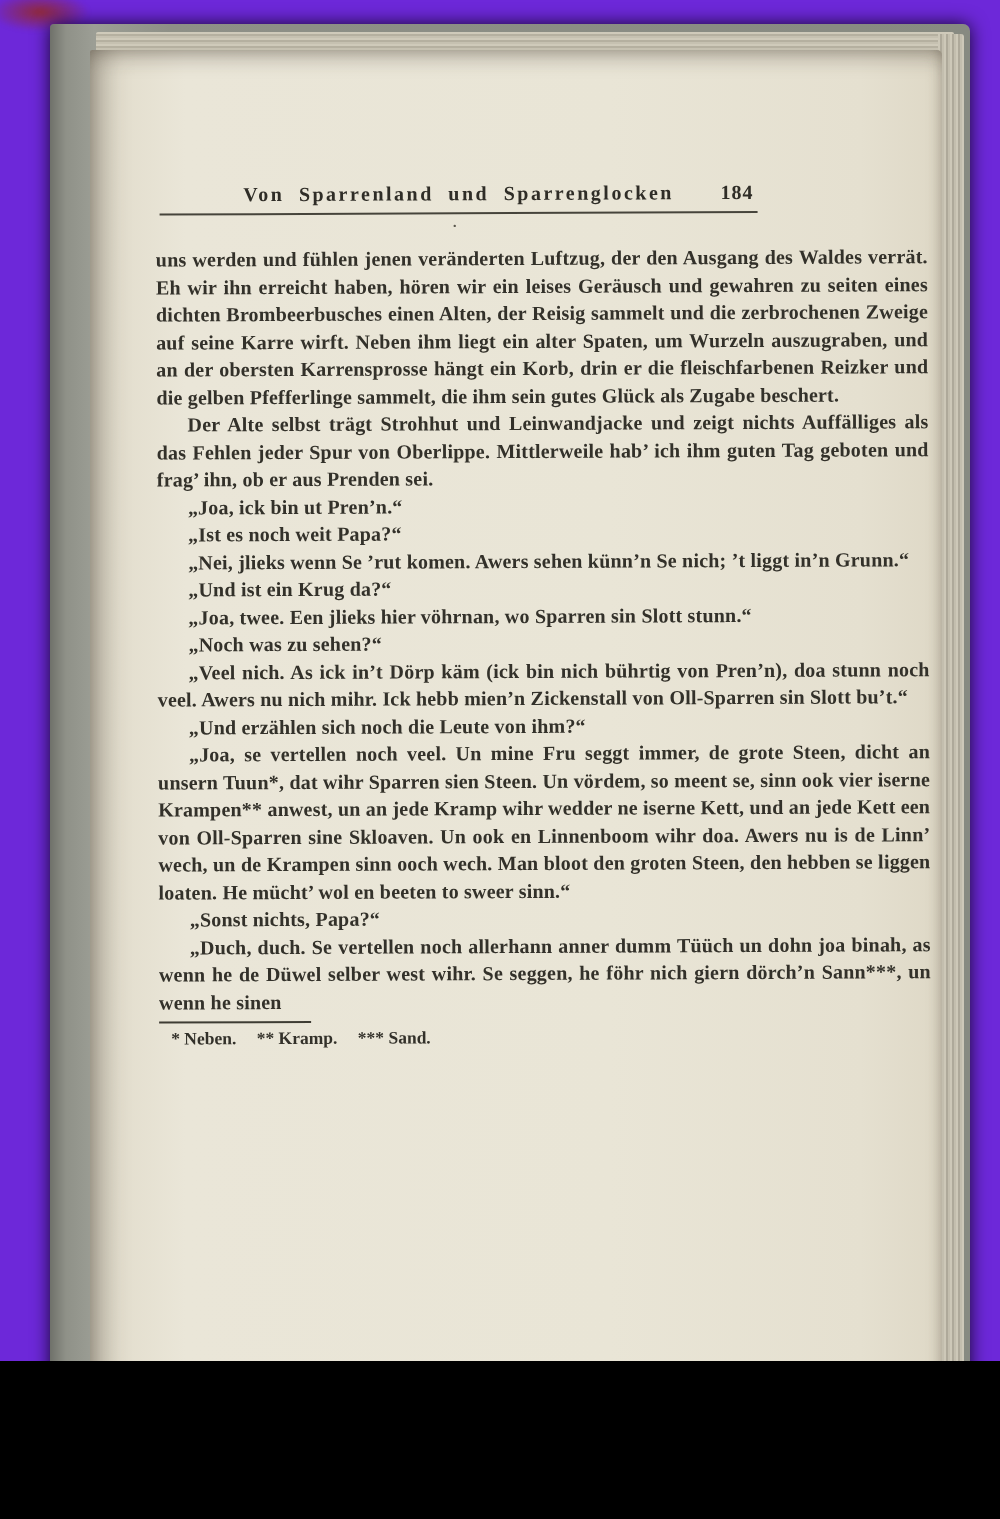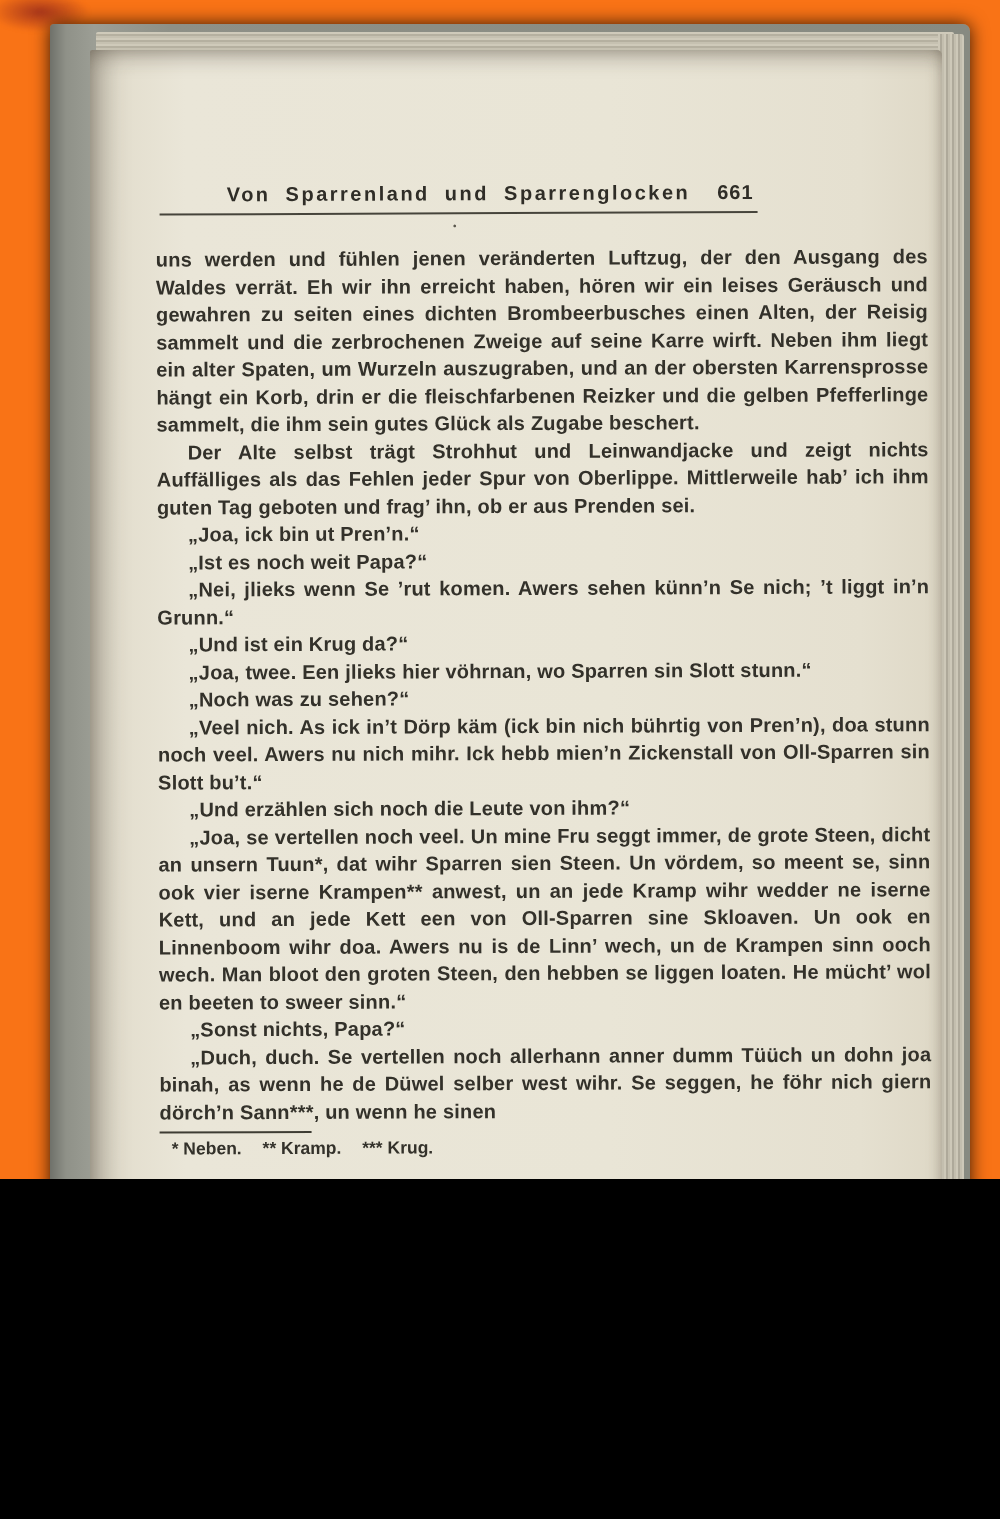--- a/index.html
+++ b/index.html
@@ -2,24 +2,24 @@
 <html><head>
 <meta charset="utf-8">
 <style>
   * { box-sizing: border-box; margin: 0; padding: 0; }
   html, body { background: #000; }
   body { width: 1000px; height: 1519px; overflow: hidden; }
 
   .scene {
     position: relative;
     width: 1000px;
-    height: 1179px;
-    background: #f97316;
+    height: 1361px;
+    background: #6d28d9;
     overflow: hidden;
-    font-family: Liberation Sans, sans-serif;
+    font-family: Liberation Serif, serif;
   }
 
   
   .smudge {
     position: absolute; left: -10px; top: -8px; width: 100px; height: 40px;
     background: radial-gradient(ellipse at center, rgba(150,42,28,0.85), rgba(120,30,20,0) 70%);
     filter: blur(2px);
   }
 
   
@@ -125,21 +125,21 @@
 
   <div class="cover"></div>
   <div class="edge-top"></div>
   <div class="edge-right"></div>
 
   <div class="page">
     <div class="page-inner">
 
       <header class="running-head">
         <span class="head-title">Von Sparrenland und Sparrenglocken</span>
-        <span class="head-page">661</span>
+        <span class="head-page">184</span>
       </header>
       <div class="ornament">•</div>
 
       <main class="text-block">
         <p class="para first">uns werden und fühlen jenen veränderten Luftzug, der den Ausgang des Waldes verrät. Eh wir ihn erreicht haben, hören wir ein leises Geräusch und gewahren zu seiten eines dichten Brombeerbusches einen Alten, der Reisig sammelt und die zerbrochenen Zweige auf seine Karre wirft. Neben ihm liegt ein alter Spaten, um Wurzeln auszugraben, und an der obersten Karrensprosse hängt ein Korb, drin er die fleischfarbenen Reizker und die gelben Pfefferlinge sammelt, die ihm sein gutes Glück als Zugabe beschert.</p>
         <p class="para">Der Alte selbst trägt Strohhut und Leinwandjacke und zeigt nichts Auffälliges als das Fehlen jeder Spur von Oberlippe. Mittlerweile hab’ ich ihm guten Tag geboten und frag’ ihn, ob er aus Prenden sei.</p>
         <p class="para">„Joa, ick bin ut Pren’n.“</p>
         <p class="para">„Ist es noch weit Papa?“</p>
         <p class="para">„Nei, jlieks wenn Se ’rut komen. Awers sehen künn’n Se nich; ’t liggt in’n Grunn.“</p>
         <p class="para">„Und ist ein Krug da?“</p>
@@ -150,20 +150,20 @@
         <p class="para">„Joa, se vertellen noch veel. Un mine Fru seggt immer, de grote Steen, dicht an unsern Tuun*, dat wihr Sparren sien Steen. Un vördem, so meent se, sinn ook vier iserne Krampen** anwest, un an jede Kramp wihr wedder ne iserne Kett, und an jede Kett een von Oll-Sparren sine Skloaven. Un ook en Linnenboom wihr doa. Awers nu is de Linn’ wech, un de Krampen sinn ooch wech. Man bloot den groten Steen, den hebben se liggen loaten. He mücht’ wol en beeten to sweer sinn.“</p>
         <p class="para">„Sonst nichts, Papa?“</p>
         <p class="para">„Duch, duch. Se vertellen noch allerhann anner dumm Tüüch un dohn joa binah, as wenn he de Düwel selber west wihr. Se seggen, he föhr nich giern dörch’n Sann***, un wenn he sinen</p>
       </main>
 
       <div class="footnote-block">
         <div class="footnote-rule"></div>
         <div class="footnote">
           <span>* Neben.</span>
           <span>** Kramp.</span>
-          <span>*** Krug.</span>
+          <span>*** Sand.</span>
         </div>
       </div>
 
     </div>
   </div>
 
 </div>
 
 </body></html>

